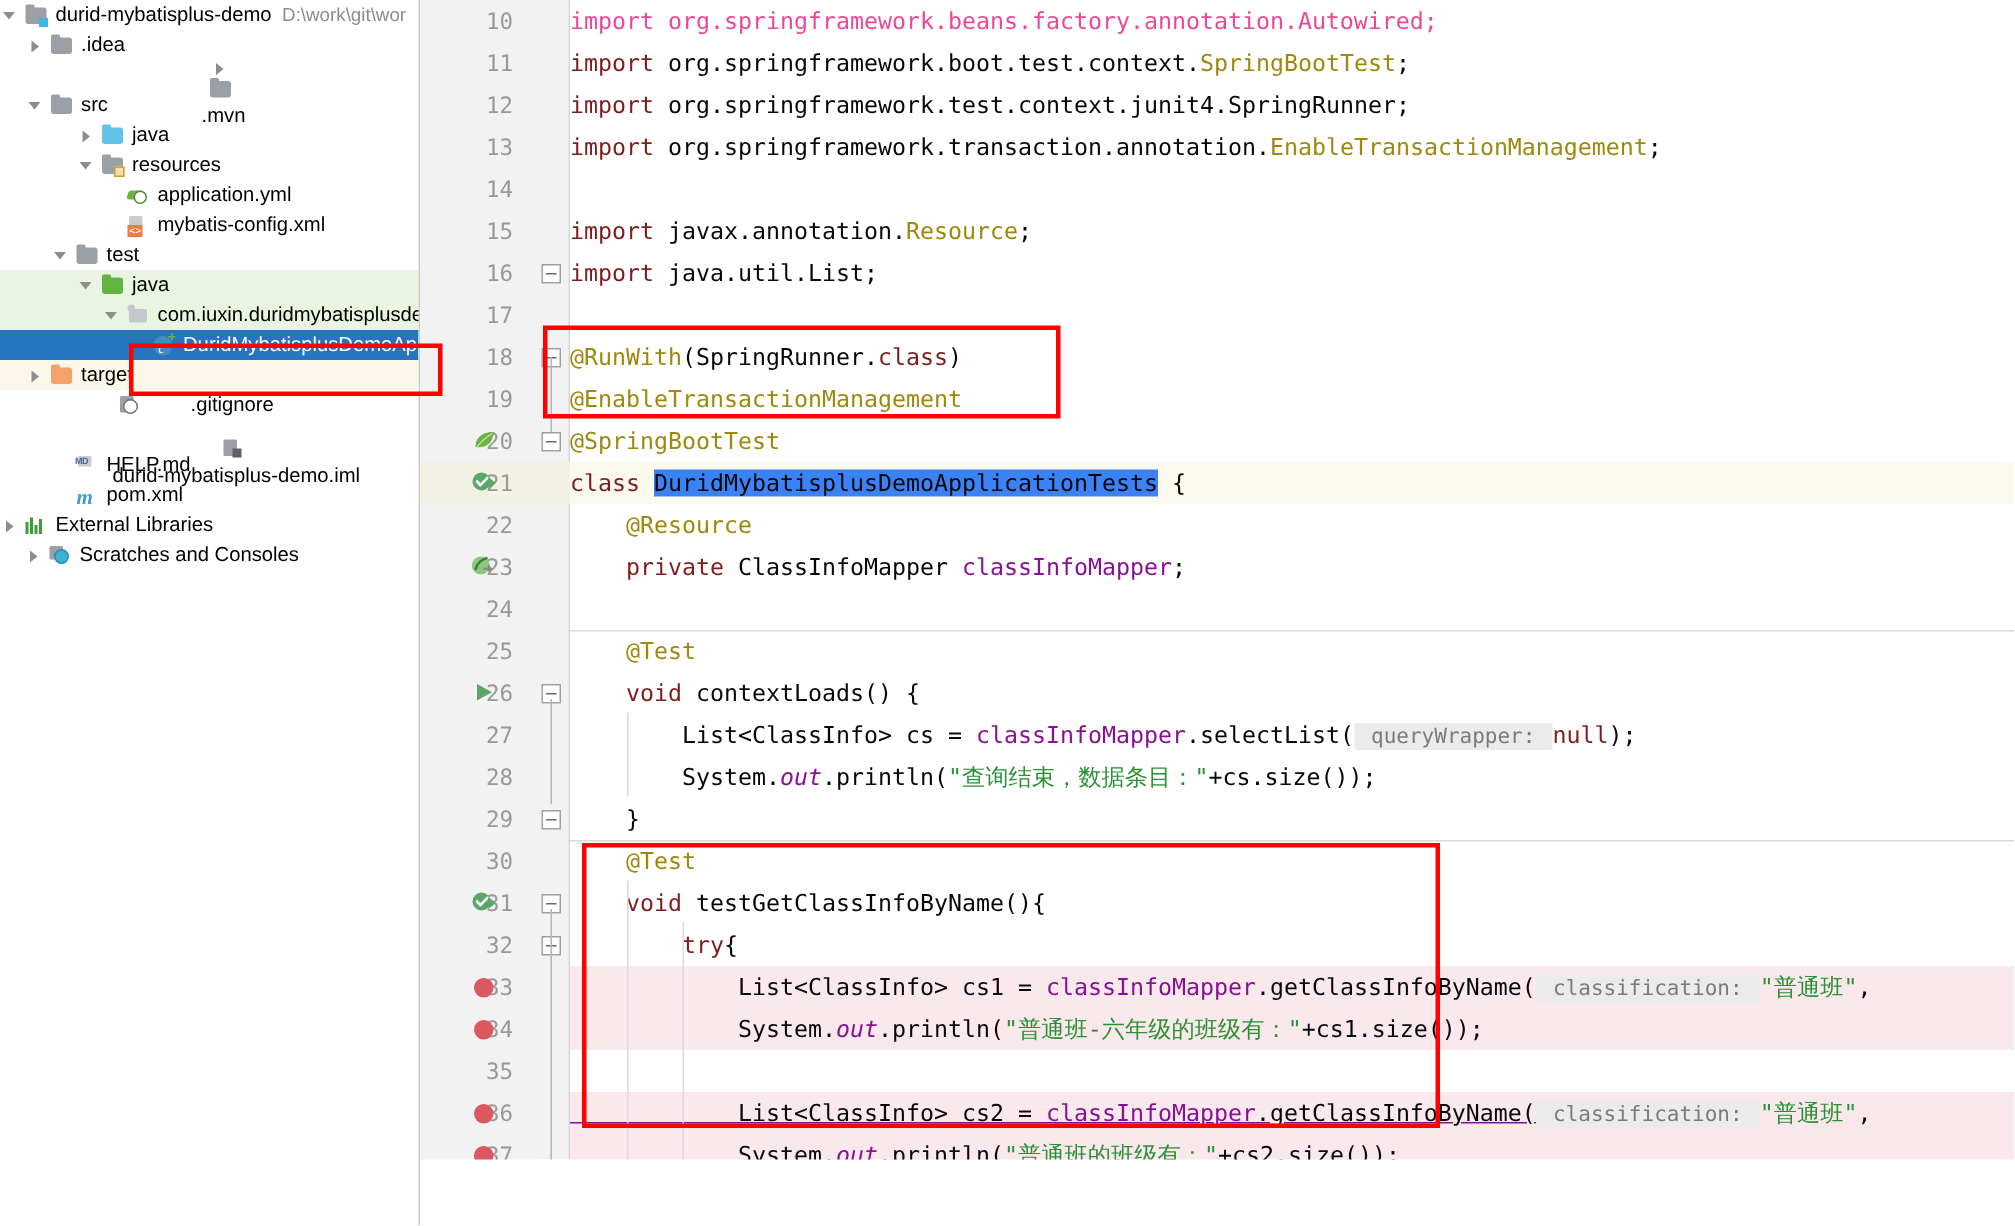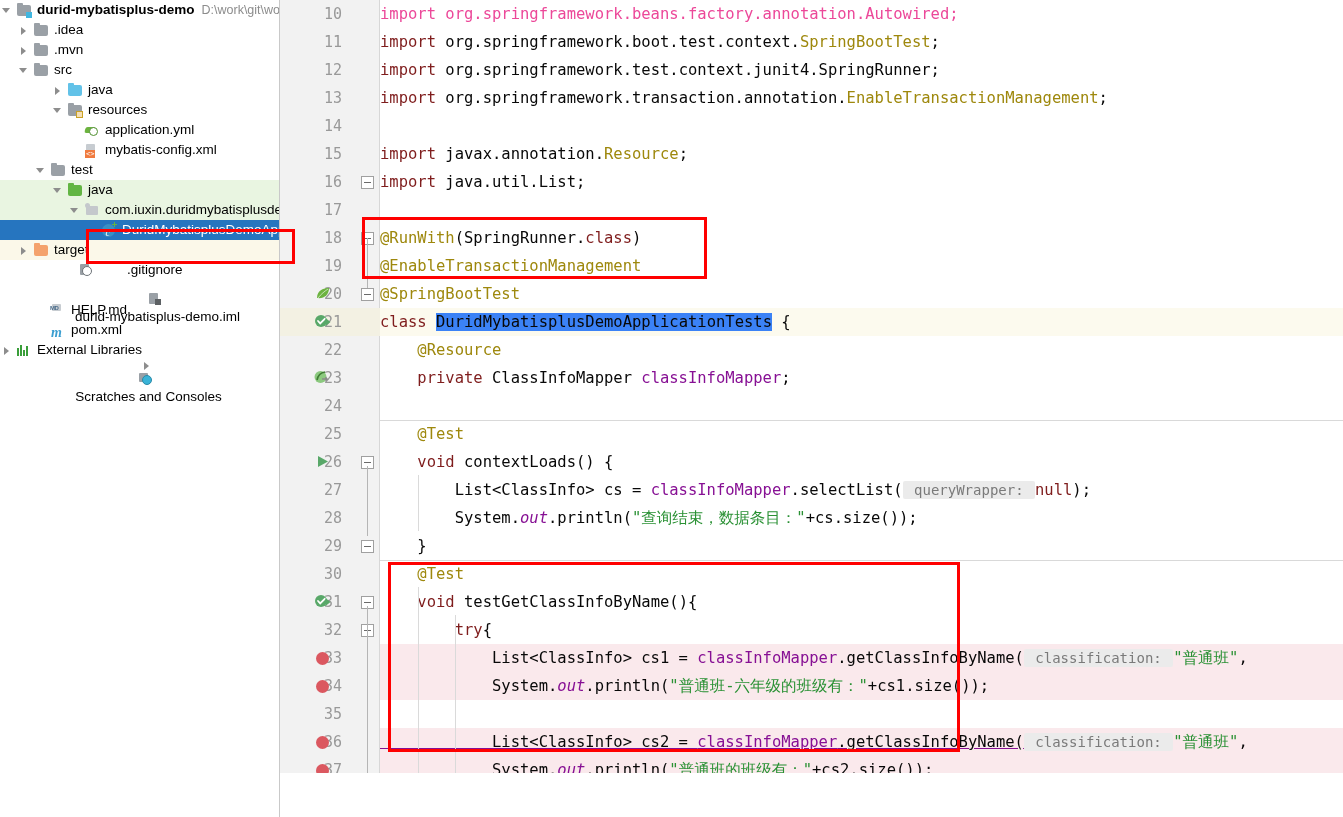--- a/index.html
+++ b/index.html
@@ -130,31 +130,31 @@
 <div id="app">
 
   <div id="sidebar">
     <div id="tree-container">
         <div class="tree-row" style="padding-left: 2px;">
           <span class="arrow open"></span>
           <span class="ico">
             <span class="fld fld-grey"></span>
             <span class="badge-sq"></span>
           </span>
-          <span class="lbl" style="font-weight: bold;">durid-mybatisplus-demo</span>
+          <span class="lbl" style="font-weight: normal;">durid-mybatisplus-demo</span>
           <span class="sub">D:\work\git\wor</span>
         </div>
         <div class="tree-row" style="padding-left: 19px;">
           <span class="arrow closed"></span>
           <span class="ico">
             <span class="fld fld-grey"></span>
           </span>
           <span class="lbl">.idea</span>
         </div>
-        <div class="tree-row" style="padding-left: 19px;">
+        <div class="tree-row" style="padding-left: 19px; flex-direction: column;">
           <span class="arrow closed"></span>
           <span class="ico">
             <span class="fld fld-grey"></span>
           </span>
           <span class="lbl">.mvn</span>
         </div>
         <div class="tree-row" style="padding-left: 19px;">
           <span class="arrow open"></span>
           <span class="ico">
             <span class="fld fld-grey"></span>
@@ -258,21 +258,21 @@
           <span class="ico">
             <span class="libico">
               <span style="left:0;height:8px"></span>
               <span style="left:3px;height:11px"></span>
               <span style="left:6px;height:6px"></span>
               <span style="left:9px;height:10px"></span>
             </span>
           </span>
           <span class="lbl">External Libraries</span>
         </div>
-        <div class="tree-row" style="padding-left: 18px; flex-direction: column;">
+        <div class="tree-row" style="padding-left: 18px;">
           <span class="arrow closed"></span>
           <span class="ico">
             <span class="scrico"></span>
           </span>
           <span class="lbl">Scratches and Consoles</span>
         </div>
       </div>
   </div>
 
   <div id="editor">

